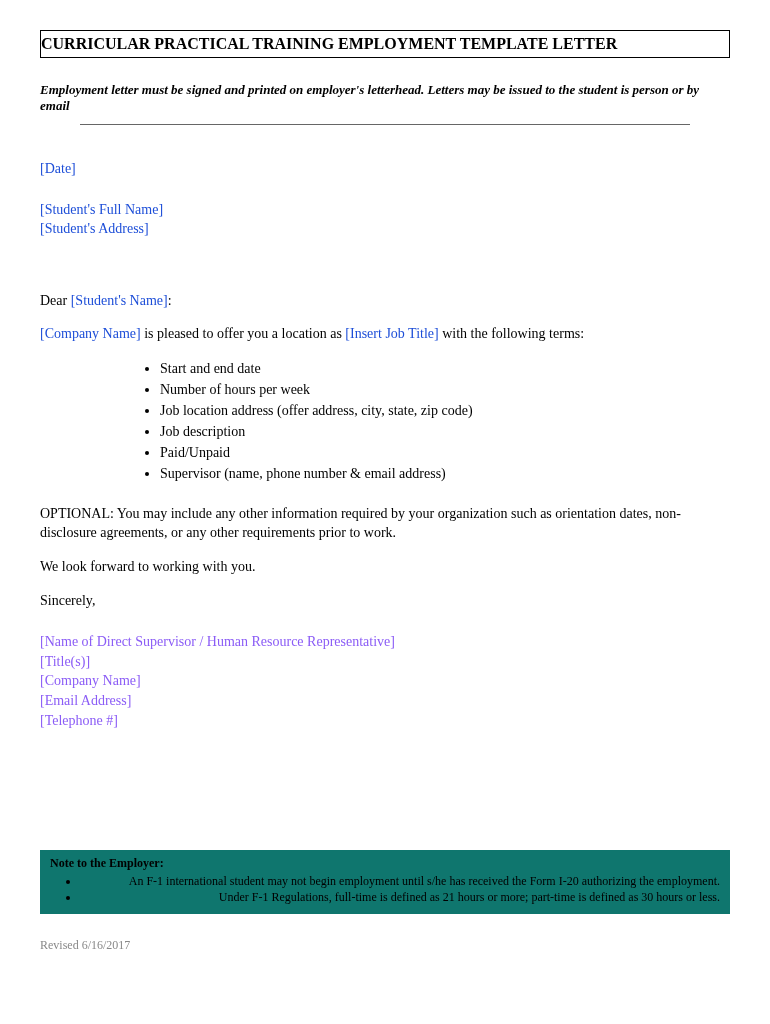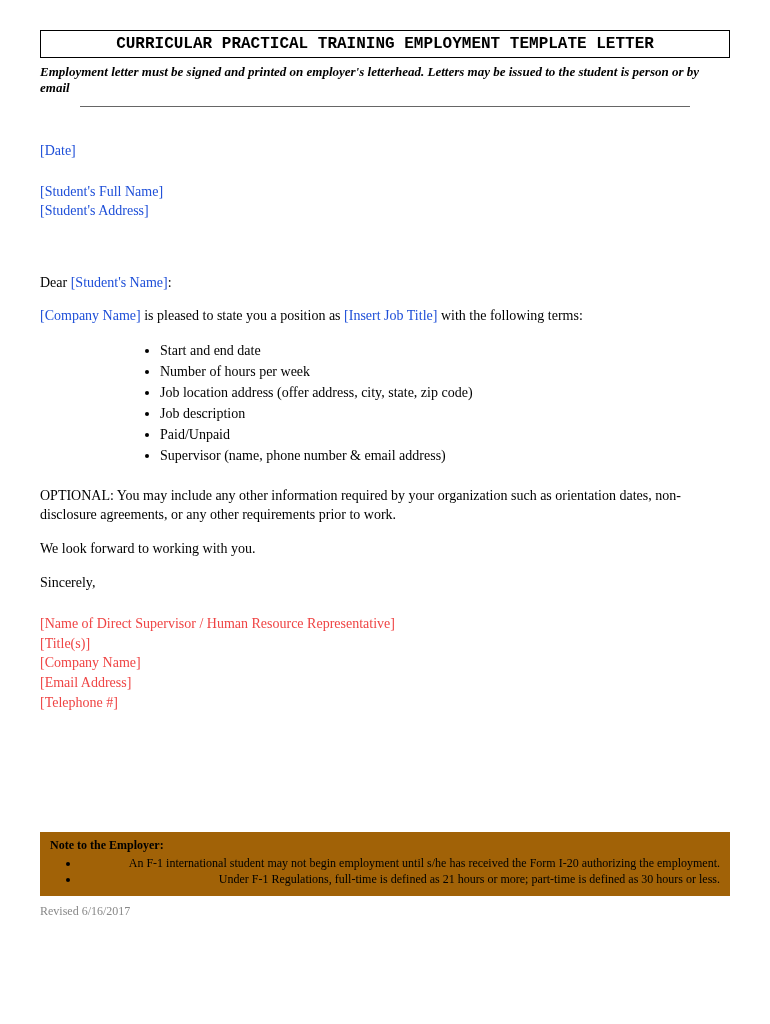--- a/index.html
+++ b/index.html
@@ -10,26 +10,25 @@
     body {
       font-family: "Times New Roman", Times, serif;
       font-size: 14px;
       background: #fff;
       width: 770px;
       padding: 30px 40px;
       color: #000;
     }
     .title-box {
       border: 1px solid #000;
-      text-align: center;
+      text-align: left;
       padding: 4px 0;
       font-size: 16px;
       font-weight: bold;
-      margin-bottom: 6px;
-      font-family: Liberation Mono, monospace;
+      margin-bottom: 24px;
     }
     .instruction {
       font-style: italic;
       font-weight: bold;
       font-size: 13px;
     }
     .divider-line {
       border-top: 1px solid #666;
       margin: 10px 40px 35px 40px;
     }
@@ -47,44 +46,44 @@
     .bullet-list {
       list-style-type: disc;
       padding-left: 120px;
       margin-bottom: 20px;
       line-height: 1.5;
     }
     .bullet-list li {
       font-size: 14px;
     }
     .signature-block {
-      color: #ef4444;
+      color: #8b5cf6;
       line-height: 1.4;
       margin-top: 22px;
     }
     .note-box {
-      background: #a16207;
+      background: #0f766e;
       padding: 6px 10px 8px 10px;
       margin-top: 120px;
       font-size: 12px;
     }
     .note-box-title {
       font-weight: bold;
       margin-bottom: 2px;
     }
     .note-list {
       list-style-type: disc;
       padding-left: 30px;
       line-height: 1.35;
       text-align: right;
     }
     .revised {
       color: #888;
       font-size: 12px;
-      margin-top: 8px;
+      margin-top: 24px;
     }
   </style>
 </head>
 <body>
 
 <div class="title-box">CURRICULAR PRACTICAL TRAINING EMPLOYMENT TEMPLATE LETTER</div>
 
 <div class="instruction">Employment letter must be signed and printed on employer's letterhead. Letters may be issued to the student is person or by email</div>
 
 <div class="divider-line"></div>
@@ -98,21 +97,21 @@
   <div class="placeholder">[Student's Address]</div>
 </div>
 
 <div style="height:30px"></div>
 
 <div class="body-paragraph">
   <span>Dear </span><span class="placeholder">[Student's Name]</span><span>:</span>
 </div>
 
 <div class="body-paragraph">
-  <span class="placeholder">[Company Name]</span><span> is pleased to state you a position as </span><span class="placeholder">[Insert Job Title]</span><span> with the following terms:</span>
+  <span class="placeholder">[Company Name]</span><span> is pleased to offer you a location as </span><span class="placeholder">[Insert Job Title]</span><span> with the following terms:</span>
 </div>
 
 <ul class="bullet-list">
   <li>Start and end date</li>
   <li>Number of hours per week</li>
   <li>Job location address (offer address, city, state, zip code)</li>
   <li>Job description</li>
   <li>Paid/Unpaid</li>
   <li>Supervisor (name, phone number &amp; email address)</li>
 </ul>

